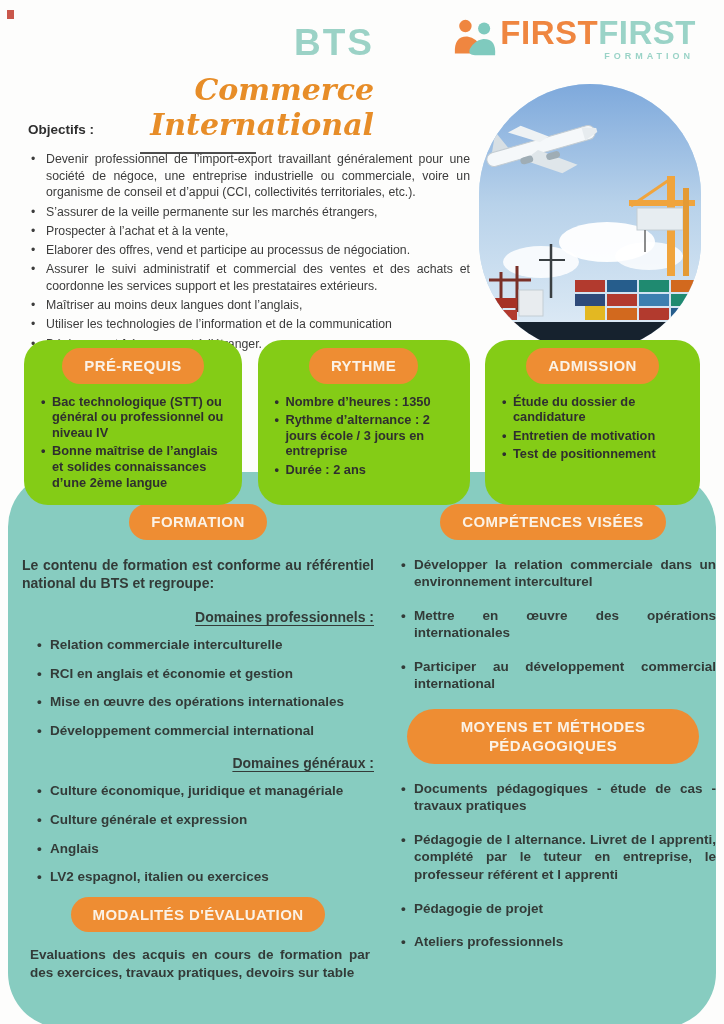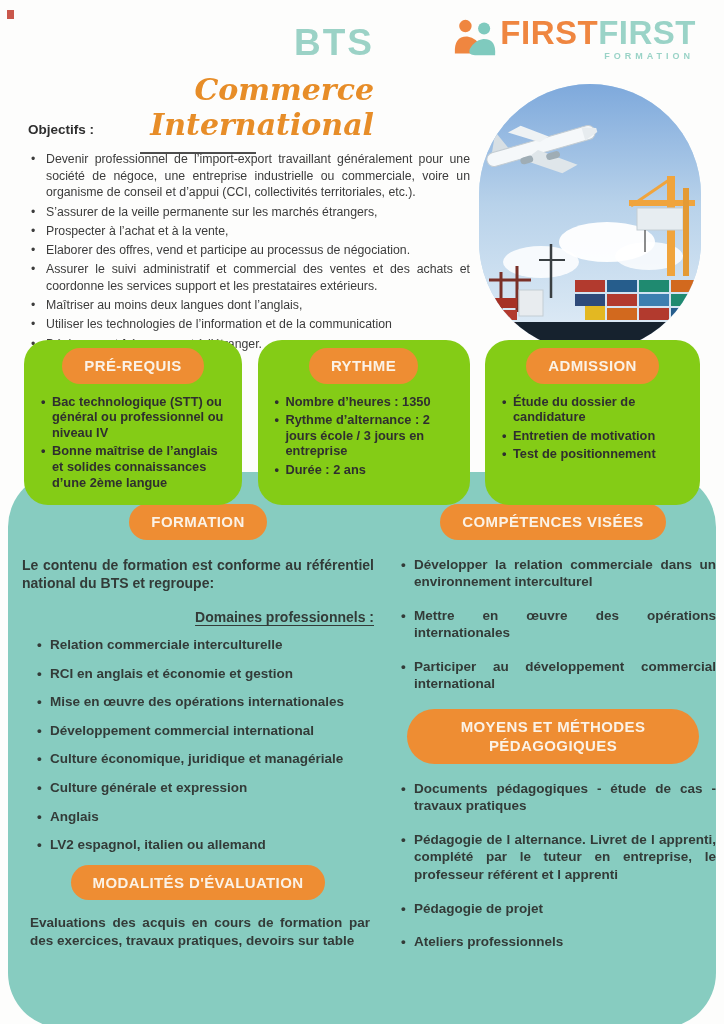--- a/index.html
+++ b/index.html
@@ -209,26 +209,27 @@
     <span class="pill">FORMATION</span>
     <p class="intro">Le contenu de formation est conforme au référentiel national du BTS et regroupe:</p>
     <div class="domain-h">Domaines professionnels :</div>
     <ul>
 
     <li>Relation commerciale interculturelle</li>
         <li>RCI en anglais et économie et gestion</li>
         <li>Mise en œuvre des opérations internationales</li>
         <li>Développement commercial international</li>
       </ul>
+    <div class="domain-h">Domaines généraux :</div>
     <ul>
 
     <li>Culture économique, juridique et managériale</li>
         <li>Culture générale et expression</li>
         <li>Anglais</li>
-        <li>LV2 espagnol, italien ou allemand</li>
+        <li>LV2 espagnol, italien ou exercices</li>
       </ul>
     <span class="pill pill-modalites">MODALITÉS D'ÉVALUATION</span>
     <p class="eval-text">Evaluations des acquis en cours de formation par des exercices, travaux pratiques, devoirs sur table</p>
   </div>
   <div class="col-right">
     <span class="pill">COMPÉTENCES VISÉES</span>
     <ul>
 
     <li>Développer la relation commerciale dans un environnement interculturel</li>
         <li>Mettre en œuvre des opérations internationales</li>

